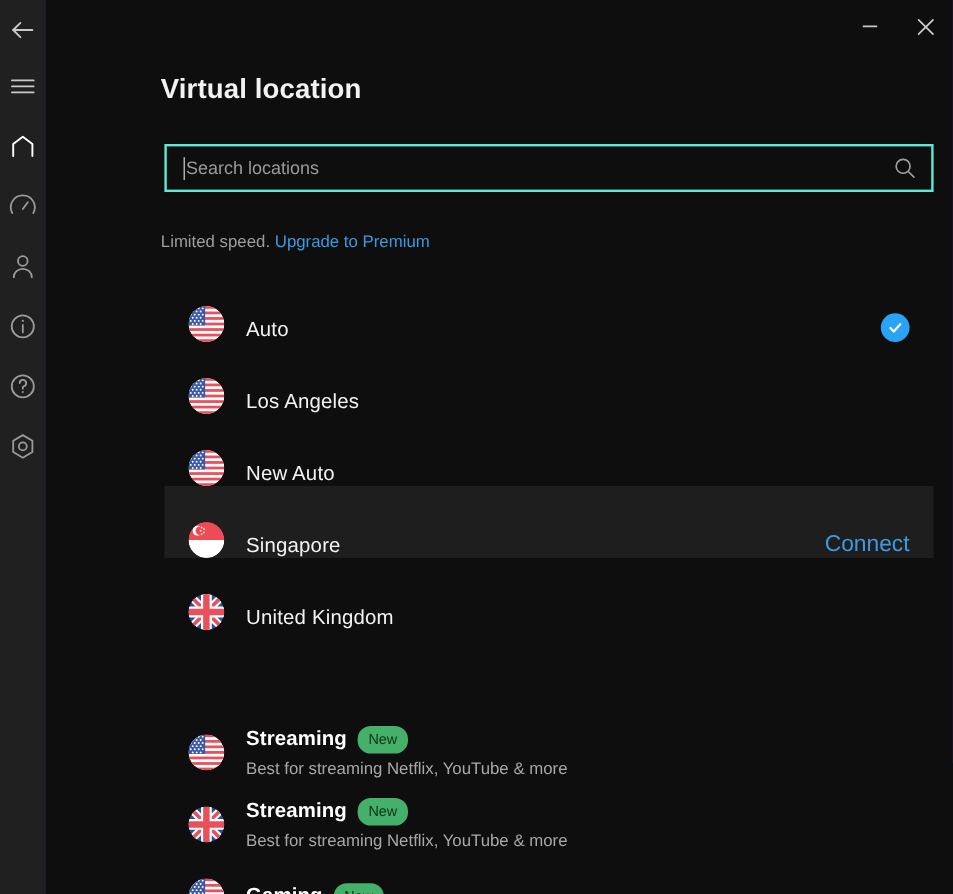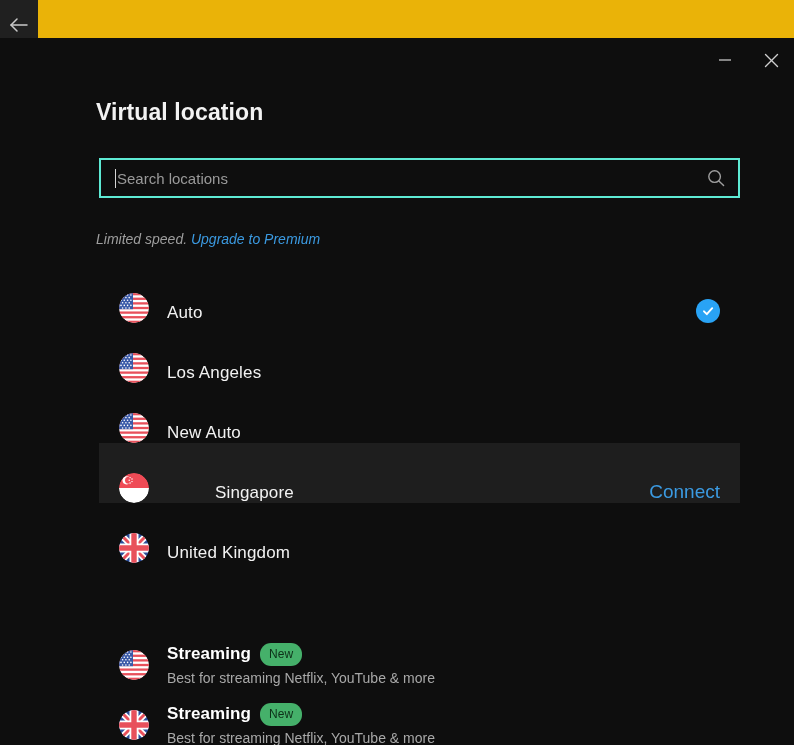--- a/index.html
+++ b/index.html
@@ -11,22 +11,21 @@
     background: #0e0e0e;
     font-family: "Liberation Sans", sans-serif;
     -webkit-font-smoothing: antialiased;
   }
 
   #app {
     position: relative;
     width: 794px;
     height: 745px;
     display: flex;
-    background: #eab308;
-    flex-direction: column;
+    background: #4c1d95;
   }
 
   
   .sidebar {
     width: 38px;
     height: 745px;
     background: #202020;
     flex: 0 0 38px;
     position: relative;
   }
@@ -125,21 +124,20 @@
 
   
   .speedline {
     position: absolute;
     left: 96px;
     top: 192px;
     font-size: 14px;
     line-height: 18px;
     color: #9e9e9e;
     white-space: nowrap;
-    font-style: italic;
   }
   .speedline .upgrade {
     color: #3b9ae1;
     cursor: pointer;
     text-decoration: none;
   }
 
   
   .loc-list {
     position: absolute;
@@ -148,21 +146,21 @@
     width: 641px;
   }
   .loc-row {
     position: relative;
     height: 60px;
     display: flex;
     align-items: flex-end;
     padding: 0 20px 0 20px;
     cursor: pointer;
   }
-  .loc-row.active-row { background: #1e1e1e; gap: 48px; }
+  .loc-row.active-row { background: #1e1e1e; }
   .loc-name {
     margin-left: 18px;
     font-size: 17px;
     color: #f2f2f2;
     font-weight: 400;
     letter-spacing: 0.15px;
   }
   .loc-spacer { flex: 1 1 auto; }
   .connect-link {
     font-size: 19px;

